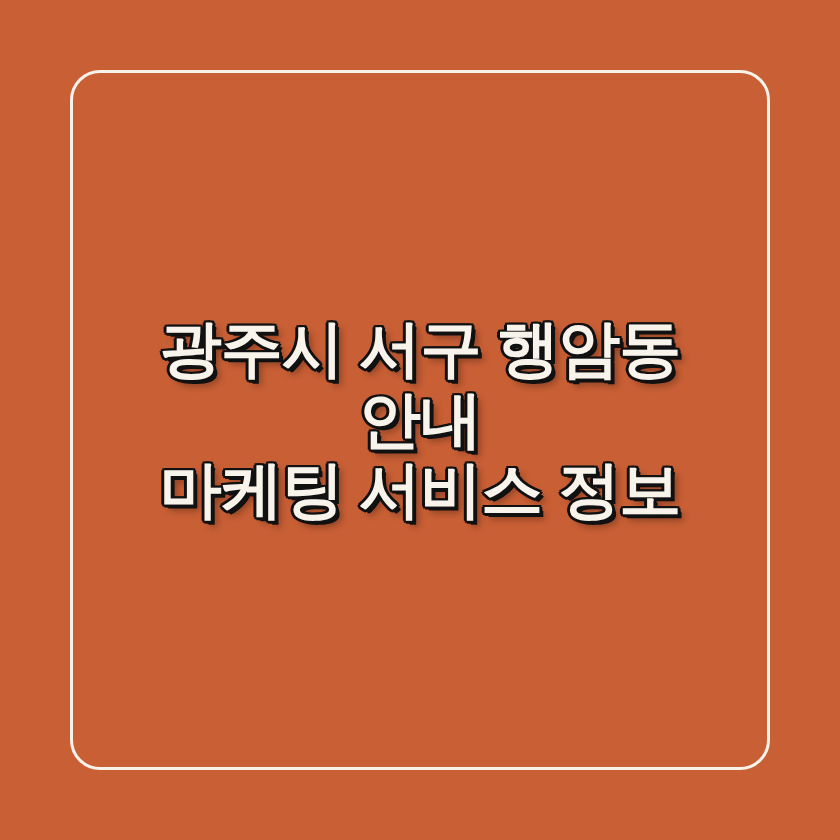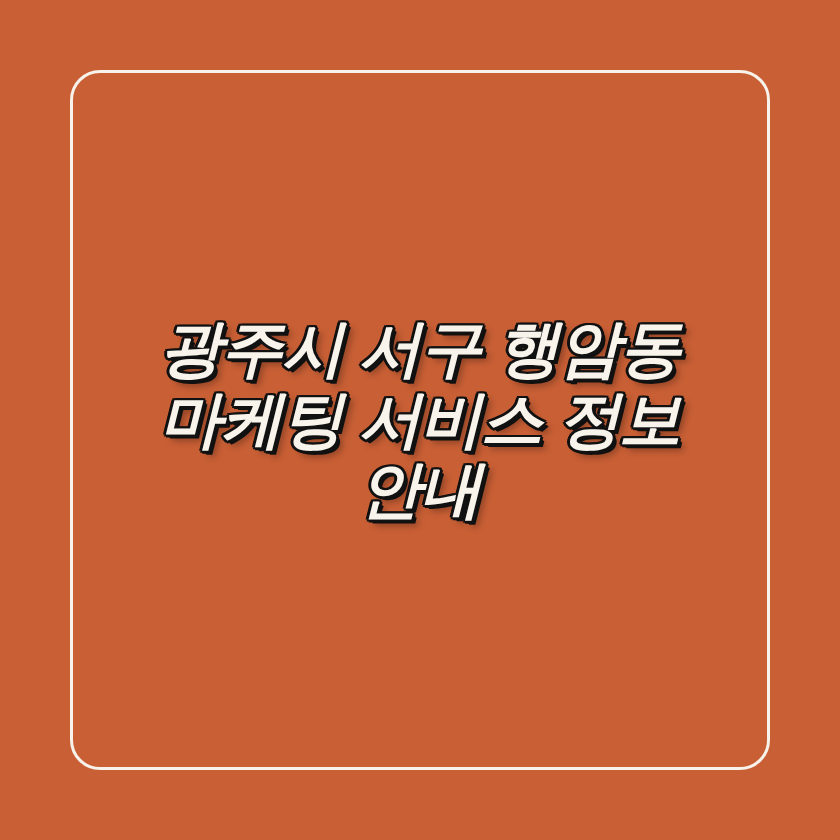--- a/index.html
+++ b/index.html
@@ -37,21 +37,20 @@
     left: 0;
     right: 0;
     top: 0;
     bottom: 0;
     display: flex;
     flex-direction: column;
     align-items: center;
     justify-content: center;
     padding: 0 100px;
     box-sizing: border-box;
-    font-style: italic;
   }
 
   .headline {
     margin: 0;
     text-align: center;
     font-size: 62px;
     font-weight: 700;
     line-height: 1.14;
     letter-spacing: -1px;
     color: #f8f3eb;
@@ -76,18 +75,18 @@
 </head>
 <body>
 
 <div class="canvas" style="background: rgb(201, 95, 53);">
 
   <div class="frame" style="border: 3px solid rgb(247, 242, 234); border-radius: 30px; left: 70px; top: 70px; width: 700px; height: 700px;"></div>
 
   <div class="headline-block">
     <h1 class="headline" style="color: rgb(248, 243, 235); text-shadow: rgb(17, 17, 17) 3px 3px 0px, rgb(17, 17, 17) 4px 4px 0px, rgb(17, 17, 17) -2px -2px 0px, rgb(17, 17, 17) 2px -2px 0px, rgb(17, 17, 17) -2px 2px 0px, rgb(17, 17, 17) 0px 3px 0px, rgb(17, 17, 17) 3px 0px 0px, rgb(17, 17, 17) -3px 0px 0px, rgb(17, 17, 17) 0px -2px 0px, rgba(0, 0, 0, 0.35) 6px 6px 7px;">
       <span class="line">광주시 서구 행암동</span>
+      <span class="line">안내</span>
       <span class="line">마케팅 서비스 정보</span>
-      <span class="line">안내</span>
     </h1>
   </div>
 
 </div>
 
 </body></html>

